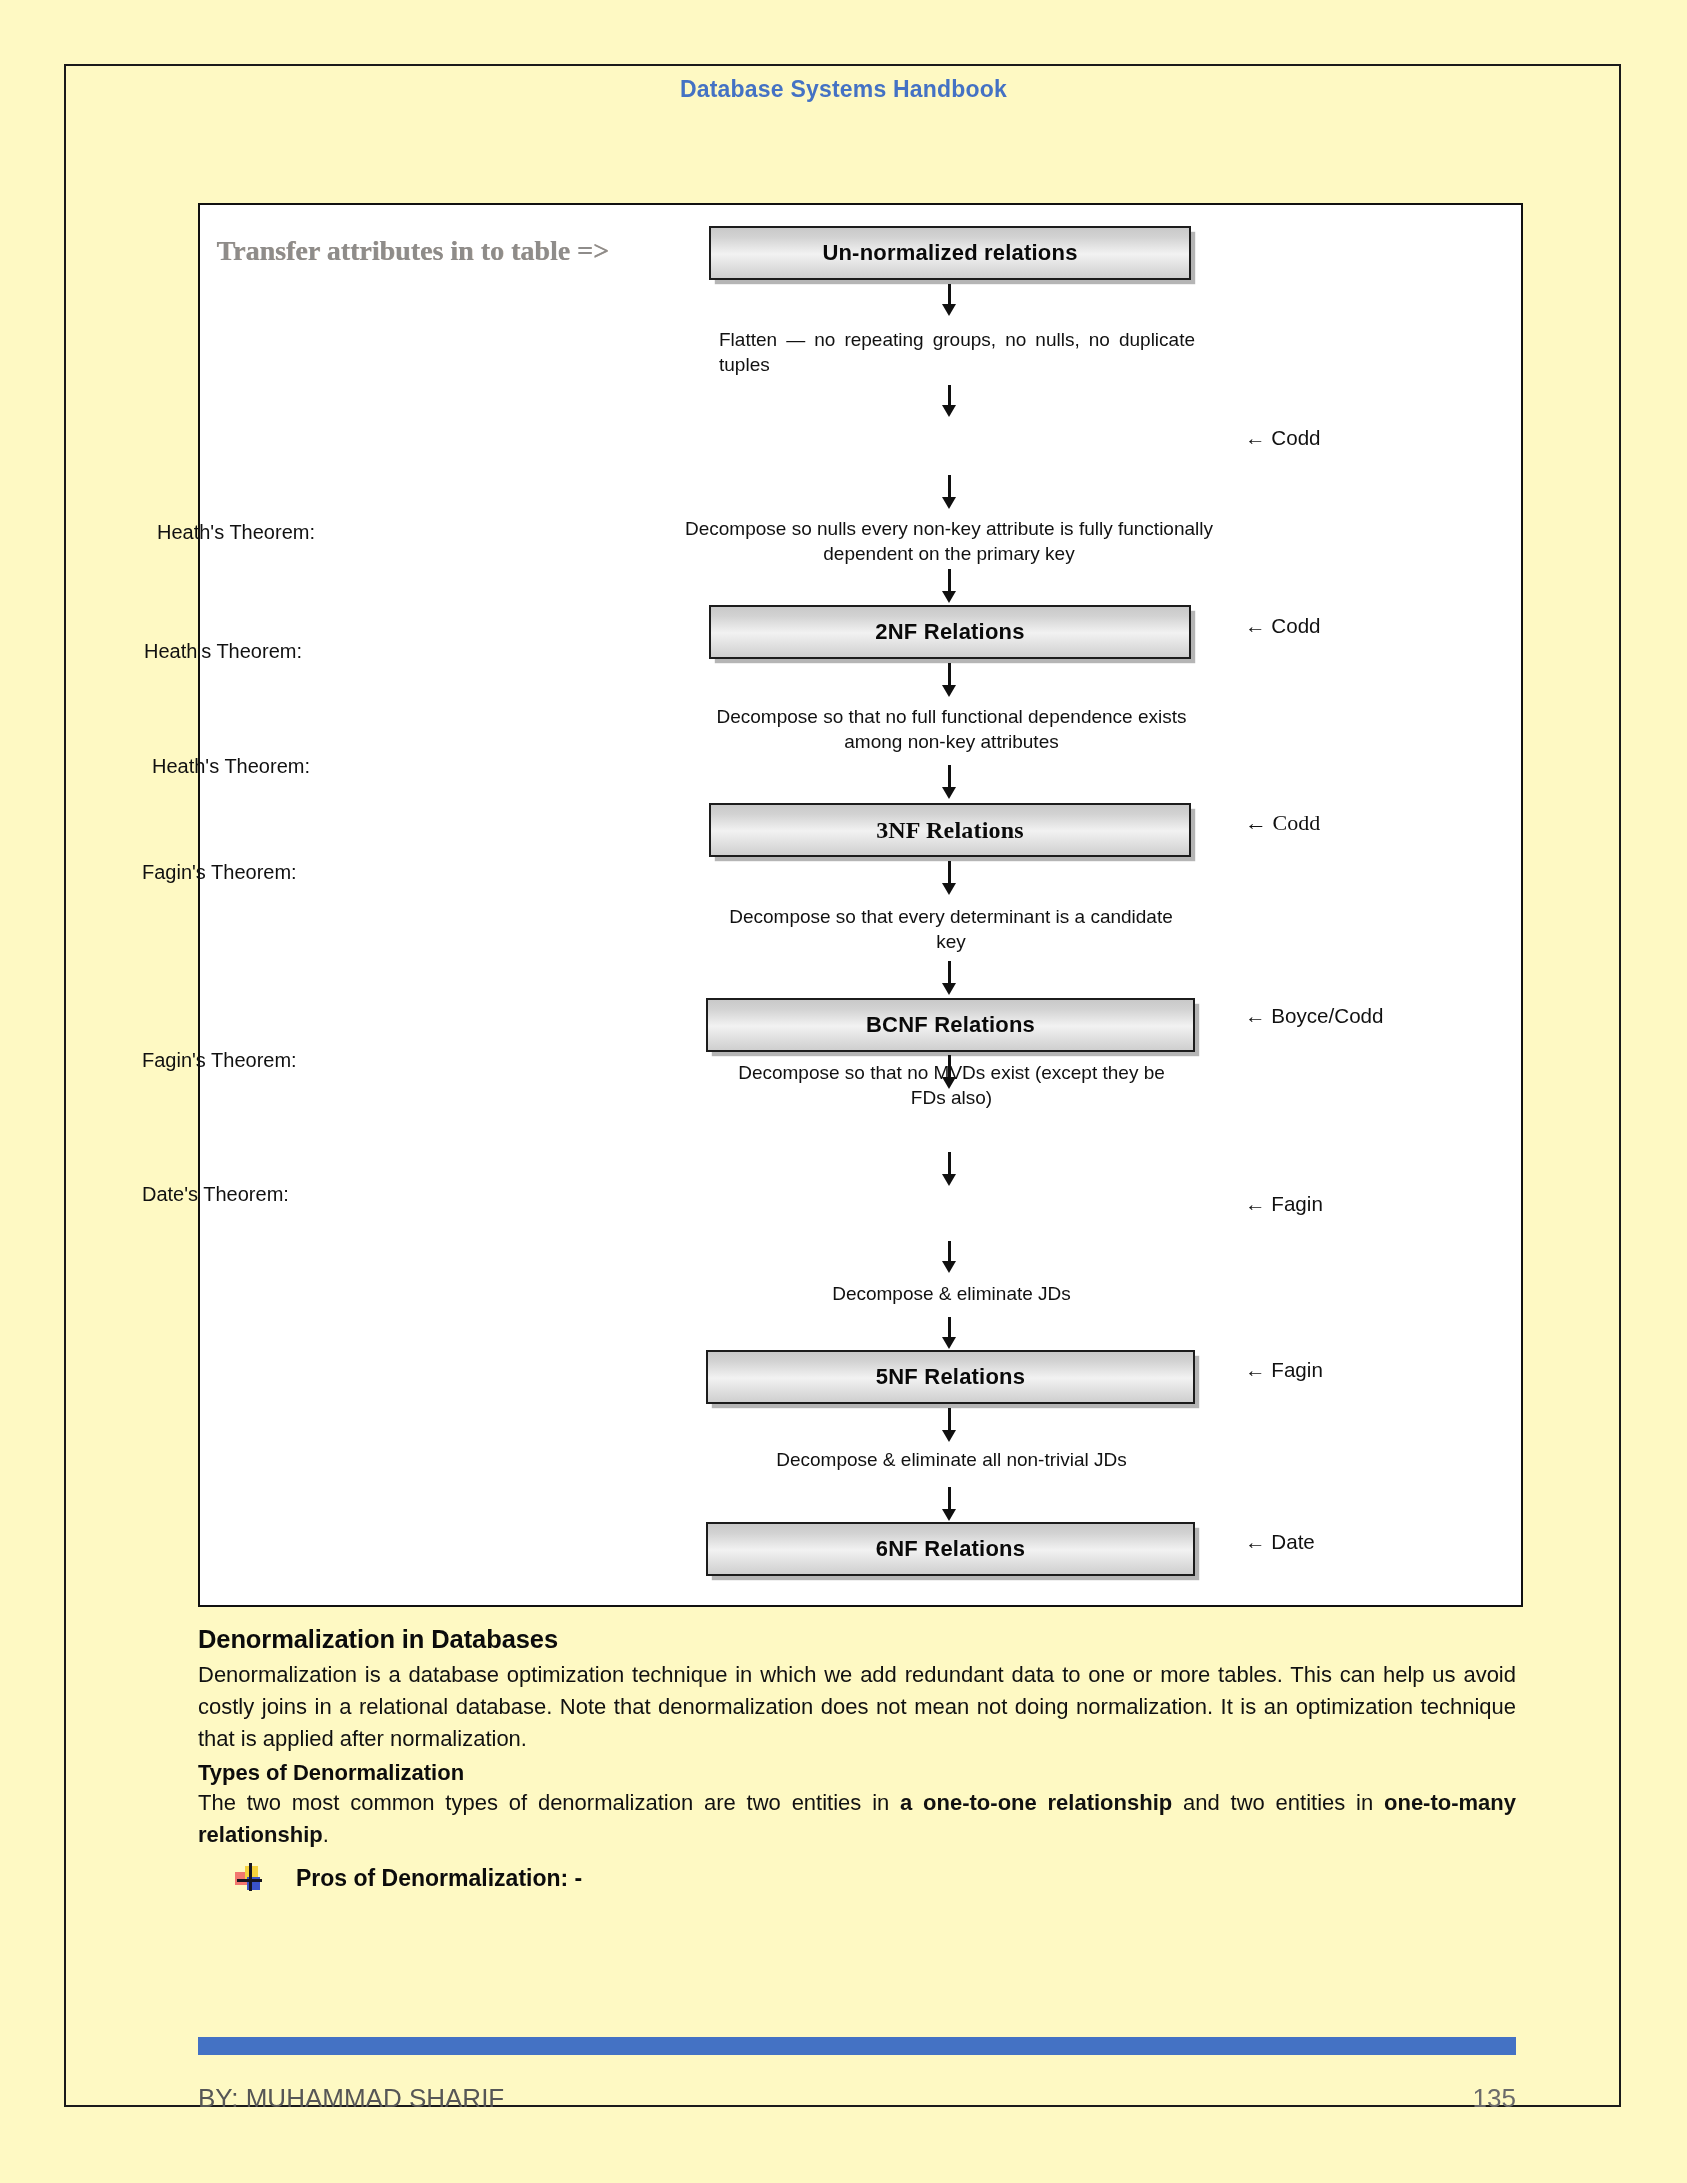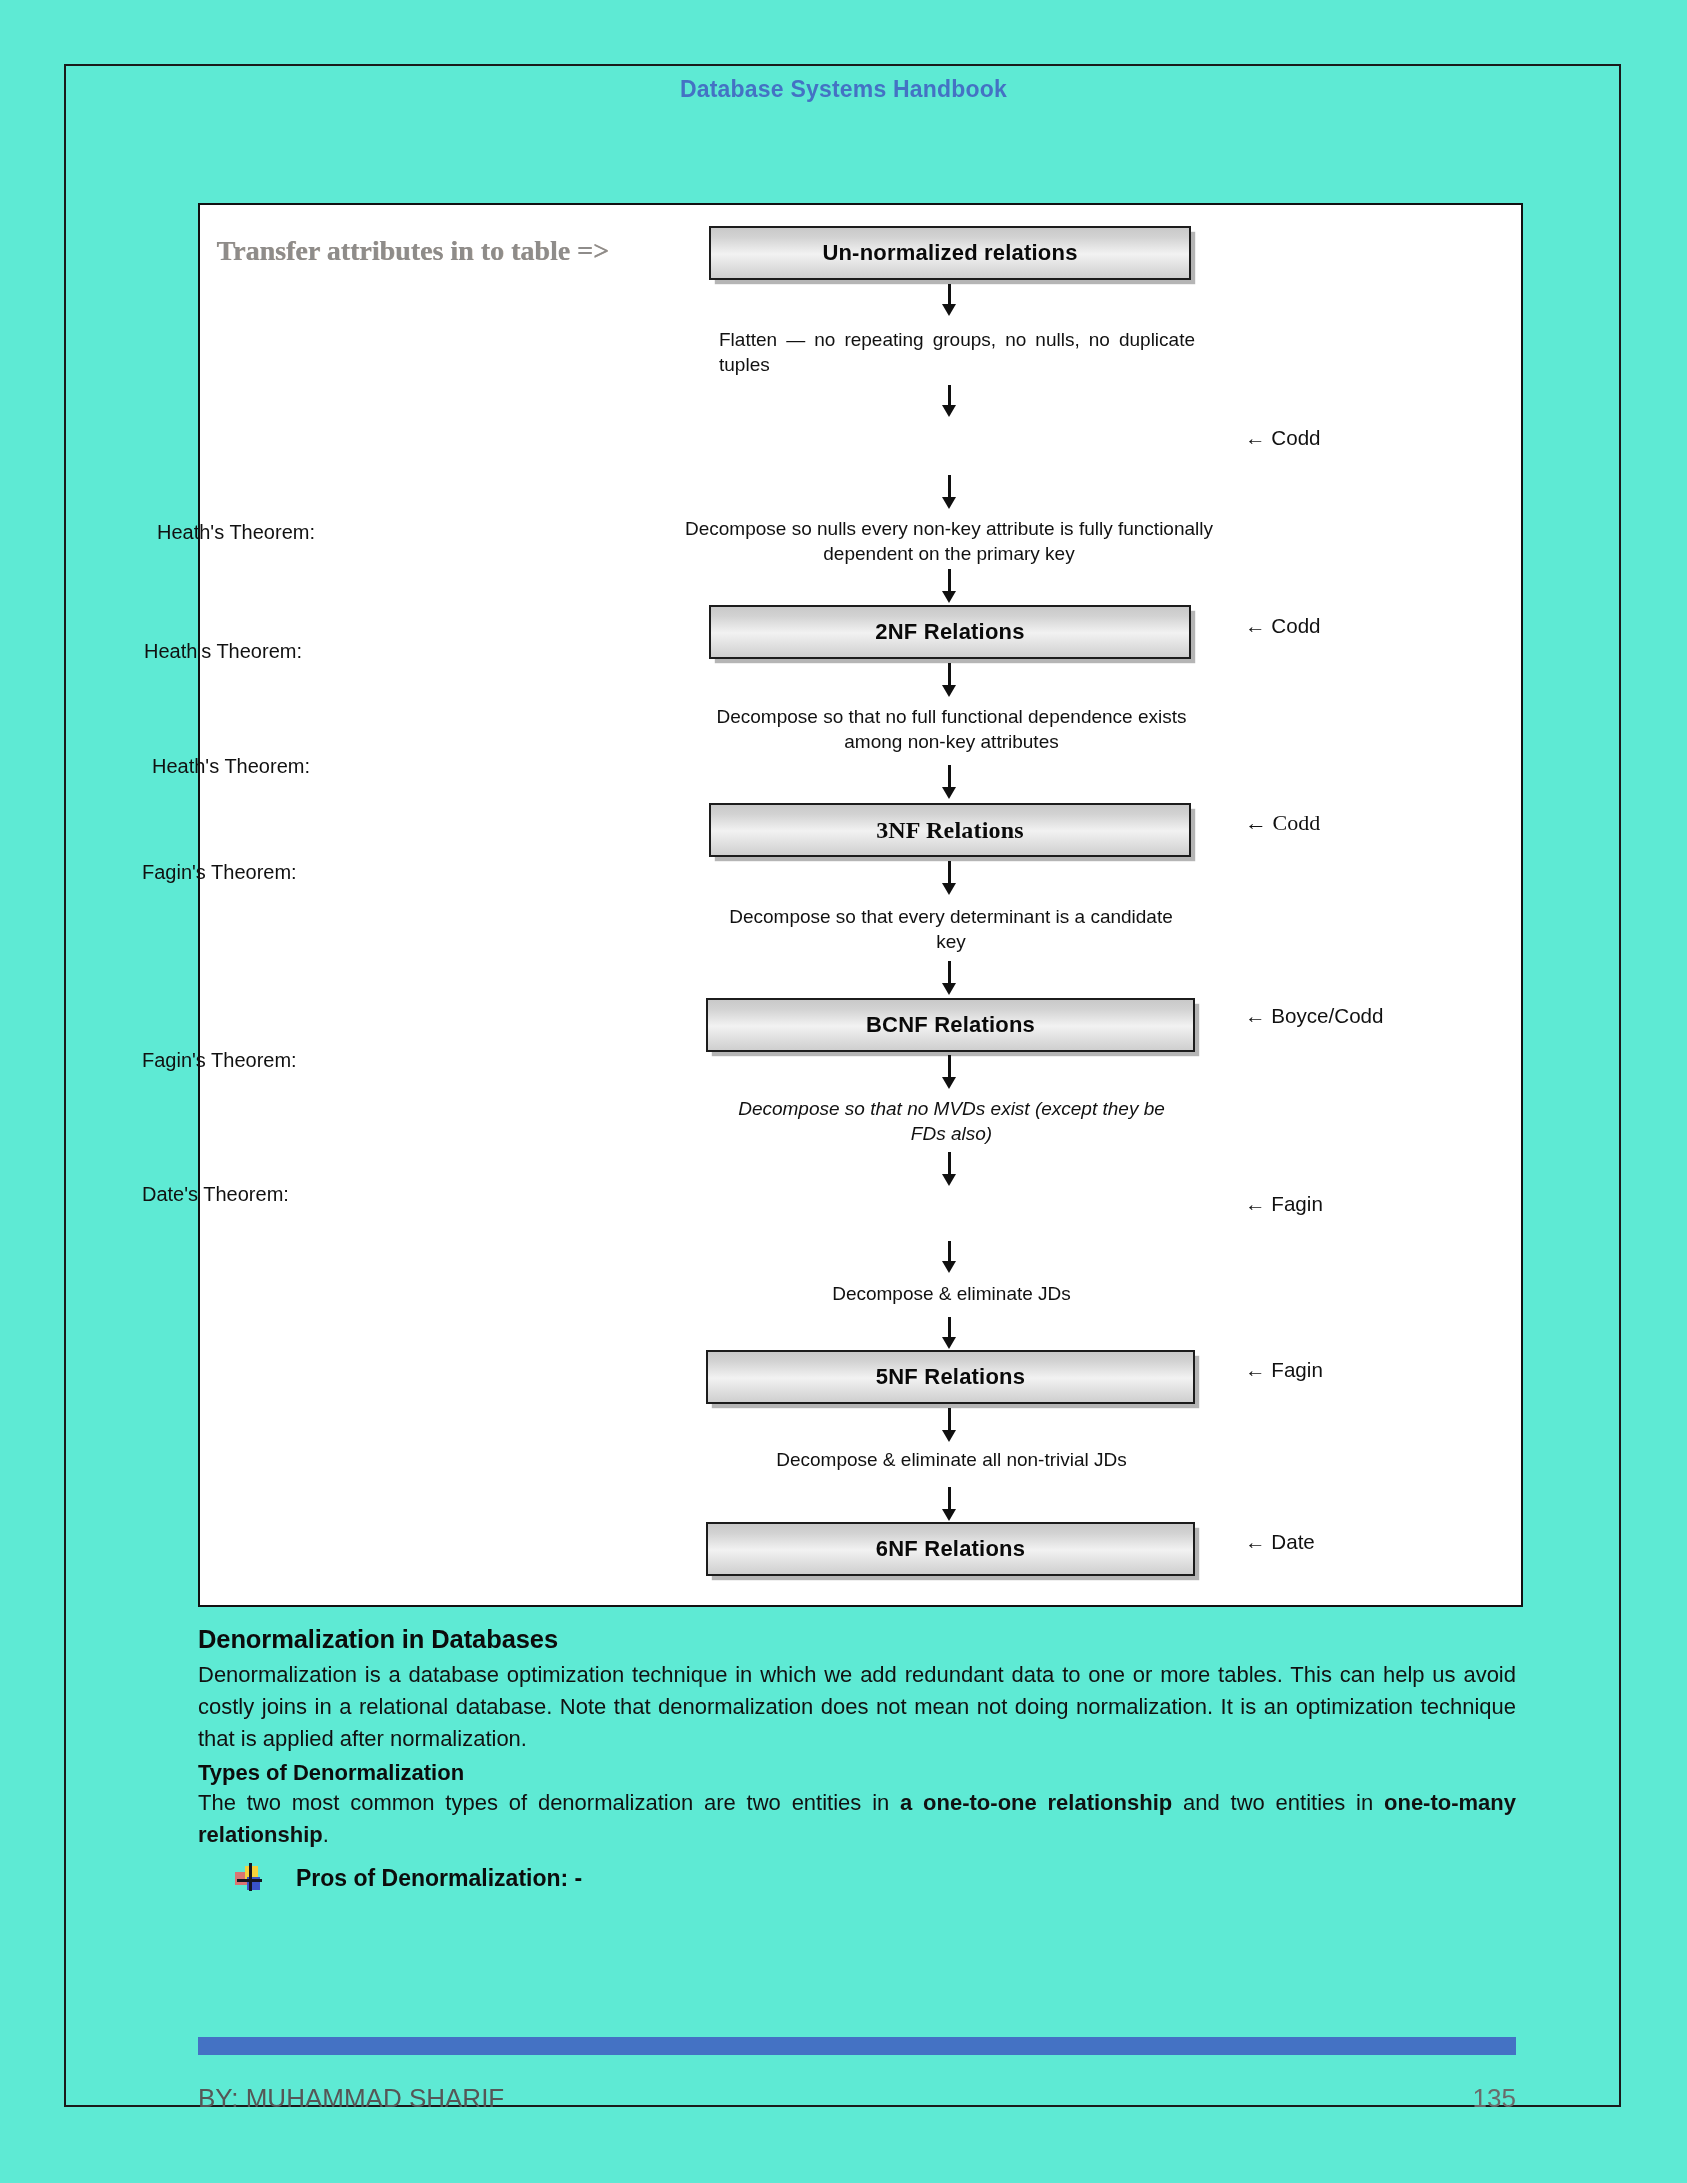--- a/index.html
+++ b/index.html
@@ -8,21 +8,21 @@
     background: #ffffff;
   }
   body {
     font-family: "Liberation Sans", sans-serif;
     -webkit-font-smoothing: antialiased;
   }
   #page {
     position: relative;
     width: 1687px;
     height: 2183px;
-    background: #5eead4;
+    background: #fef9c3;
     overflow: hidden;
   }
 
   
   #page-border {
     position: absolute;
     left: 64px;
     top: 64px;
     width: 1557px;
     height: 2043px;
@@ -266,21 +266,21 @@
     <div class="credit-label serif" style="left:1045px;top:605px;">← Codd</div>
     <div class="arrow" style="top:656px;height:23px;"></div>
     <div class="theorem-label" style="left:-48px;top:550px;">Heath's Theorem:</div>
     <div class="step-caption" style="left:522px;top:699px;width:458px;">Decompose so that every determinant is a candidate key</div>
     <div class="arrow" style="top:756px;height:23px;"></div>
 
     <div class="nf-box wide" style="top:793px;">BCNF Relations</div>
     <div class="credit-label" style="left:1045px;top:799px;">← Boyce/Codd</div>
     <div class="arrow" style="top:850px;height:23px;"></div>
     <div class="theorem-label" style="left:-58px;top:656px;">Fagin's Theorem:</div>
-    <div class="step-caption" style="left:526px;top:891px;width:451px;font-style:italic;">Decompose so that no MVDs exist (except they be FDs also)</div>
+    <div class="step-caption" style="left:526px;top:855px;width:451px;">Decompose so that no MVDs exist (except they be FDs also)</div>
     <div class="arrow" style="top:947px;height:23px;"></div>
 
     <div class="credit-label" style="left:1045px;top:987px;">← Fagin</div>
     <div class="arrow" style="top:1036px;height:21.4px;"></div>
     <div class="theorem-label" style="left:-58px;top:844px;">Fagin's Theorem:</div>
     <div class="step-caption" style="left:526px;top:1076px;width:451px;">Decompose &amp; eliminate JDs</div>
     <div class="arrow" style="top:1112px;height:21.4px;"></div>
 
     <div class="nf-box wide" style="top:1145px;">5NF Relations</div>
     <div class="credit-label" style="left:1045px;top:1153px;">← Fagin</div>

